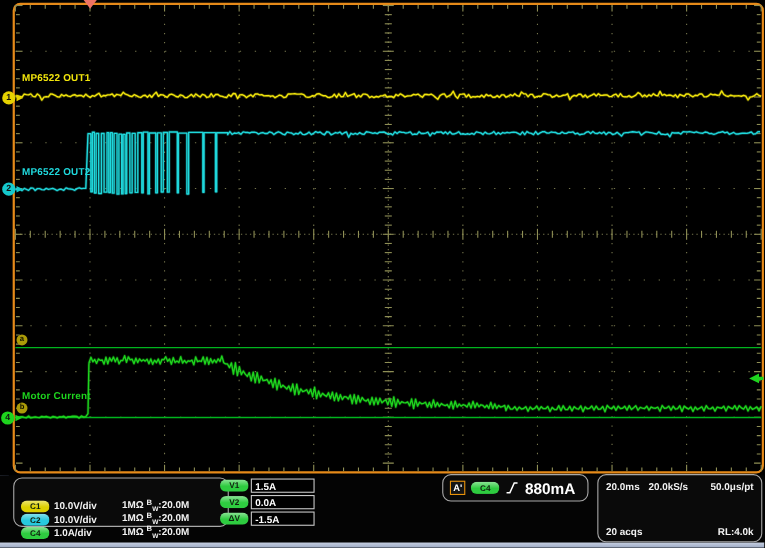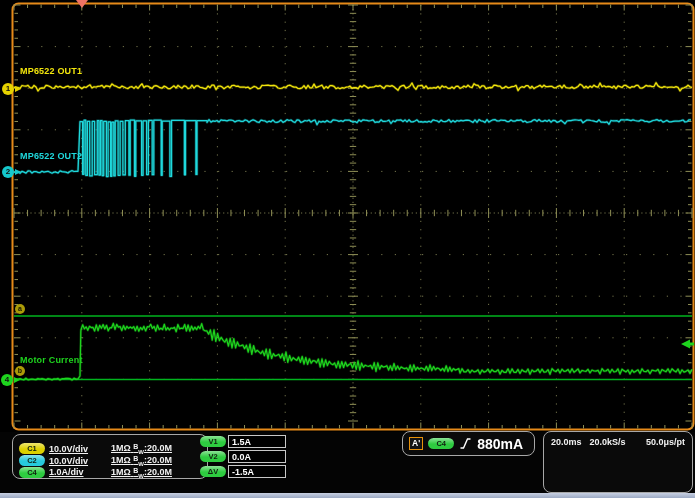--- a/index.html
+++ b/index.html
@@ -36,28 +36,28 @@
   .tag-a { left:15px; top:304px; } .tag-b { left:15px; top:366px; }
 
   .trig-pos { position:absolute; left:76px; top:0; width:0; height:0;
     border-left:6px solid transparent; border-right:6px solid transparent;
     border-top:8px solid #ef7365; }
 
   
   .bottombar { position:absolute; left:0; top:432px; width:695px; height:61px; background:#040404; }
 
   .panel { position:absolute; background:#0a0a0a; border:1.5px solid #a8a8a8; border-radius:8px; }
-  .ch-panel { left:12px; top:2px; width:196px; height:45px; padding:8px 6px;
+  .ch-panel { left:12px; top:2px; width:196px; height:45px; padding:19px 6px;
     display:flex; flex-direction:column; justify-content:space-between; }
   .ch-row { display:grid; grid-template-columns:30px 62px auto; align-items:center; height:12px; }
   .pill { width:26px; height:11px; border-radius:6px; color:#102010; font-size:7.5px;
     font-weight:bold; text-align:center; line-height:11px;
     background-image:linear-gradient(rgba(255,255,255,.45),rgba(255,255,255,0) 55%); }
   .pill-y { background-color:#ddd000; } .pill-c { background-color:#27c9dd; } .pill-g { background-color:#2ecc40; }
-  .wtxt { color:#f2f2f2; font-size:9px; font-weight:bold; white-space:nowrap;text-decoration:underline; }
+  .wtxt { color:#f2f2f2; font-size:9px; font-weight:bold; white-space:nowrap; }
   .wtxt sub { font-size:6px; }
   .bwb { font-size:7px; vertical-align:top; }
 
   .cursor-col { position:absolute; left:200px; top:2px; width:92px; }
   .cursor-row { display:flex; align-items:center; height:14px; margin-bottom:1px; }
   .cursor-row .pill { margin-right:2px; }
   .val-box { width:58px; height:13px; border:1px solid #c8c8c8; color:#fff;
     font-size:9px; font-weight:bold; line-height:12px; padding-left:3px; background:#000; }
 
   .trig-panel { left:402px; top:-1px; width:133px; height:25px; display:flex;
@@ -486,15 +486,19 @@
         <path d="M1.5,11 H4.5 L8.5,2 H11.5" stroke="#ffffff" stroke-width="1.4" fill="none"></path>
       </svg>
       <span class="trig-level">880mA</span>
     </div>
 
     <div class="panel acq-panel">
       <div class="acq-row sp">
         <span class="gap8"><span>20.0ms</span><span>20.0kS/s</span></span>
         <span>50.0μs/pt</span>
       </div>
+      <div class="acq-row sp">
+        <span>20 acqs</span>
+        <span>RL:4.0k</span>
+      </div>
     </div>
   </div>
 </div>
 
 </body></html>

